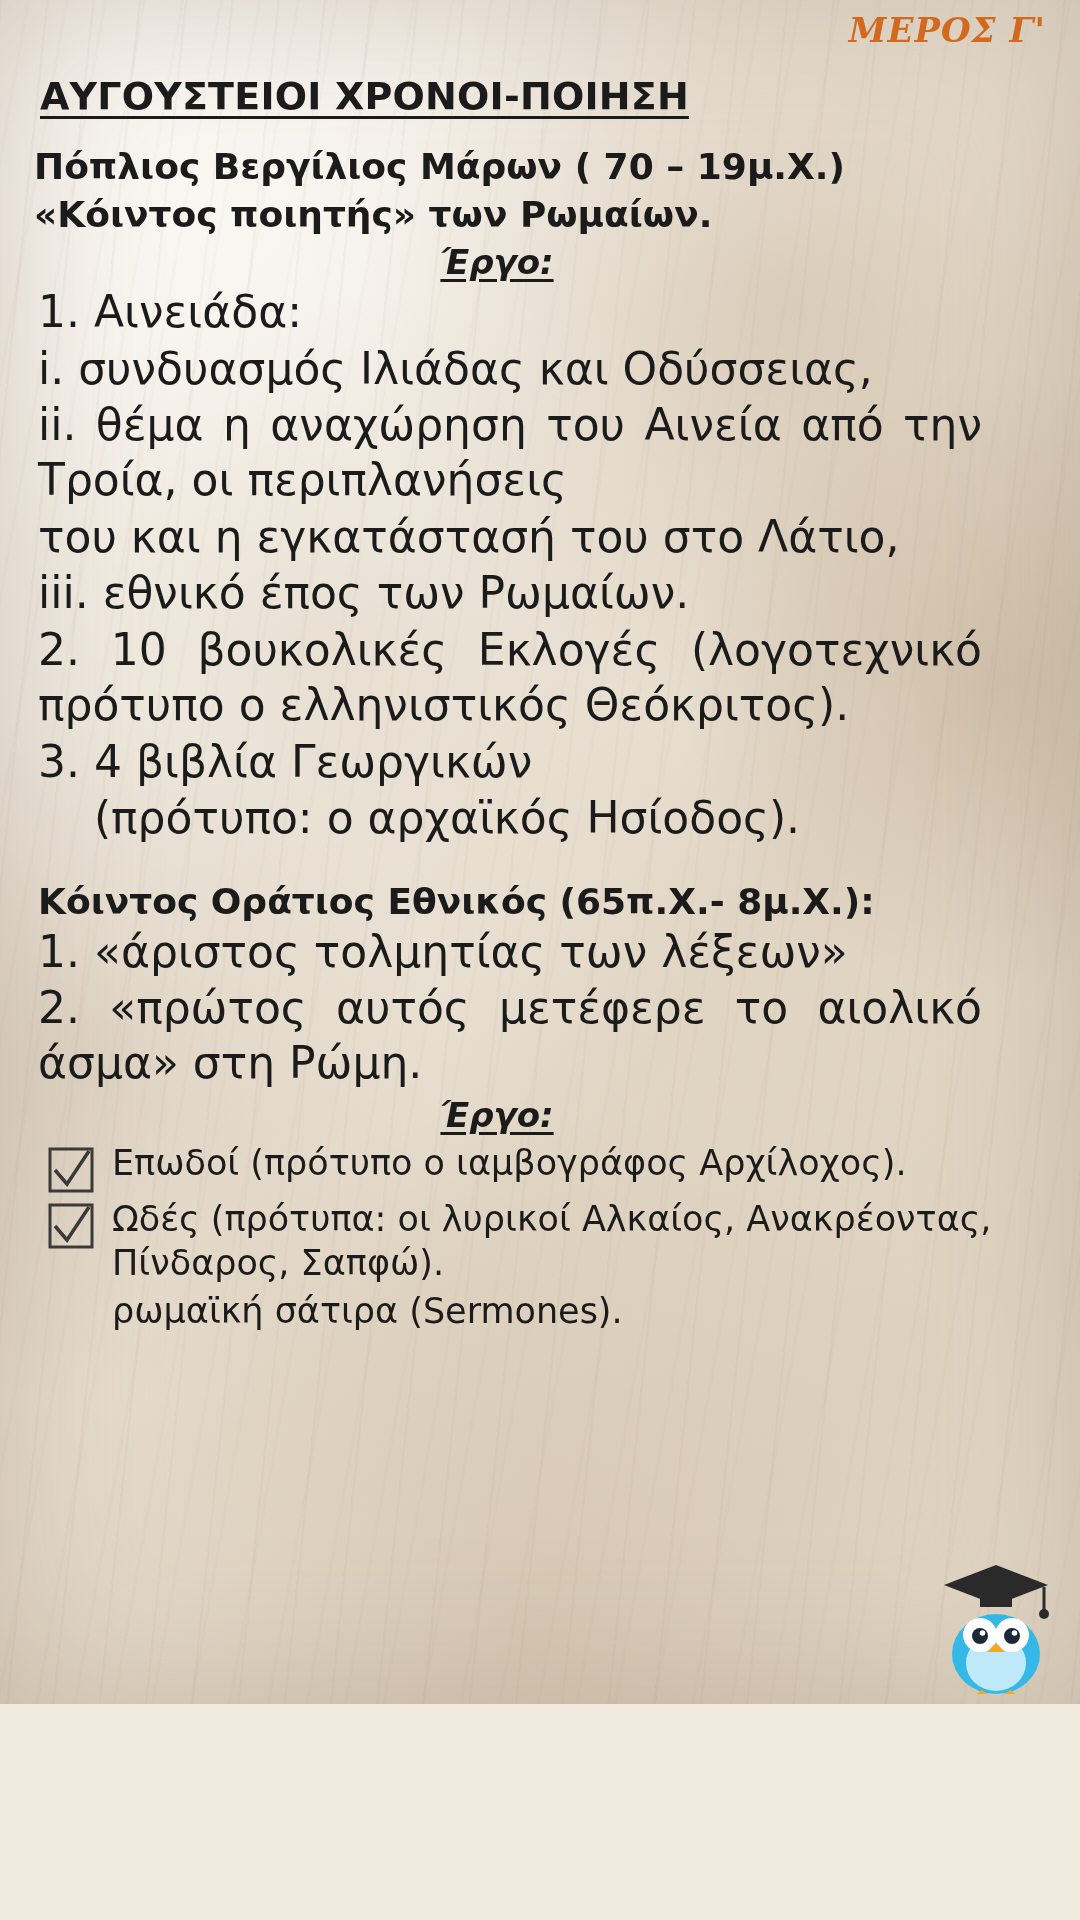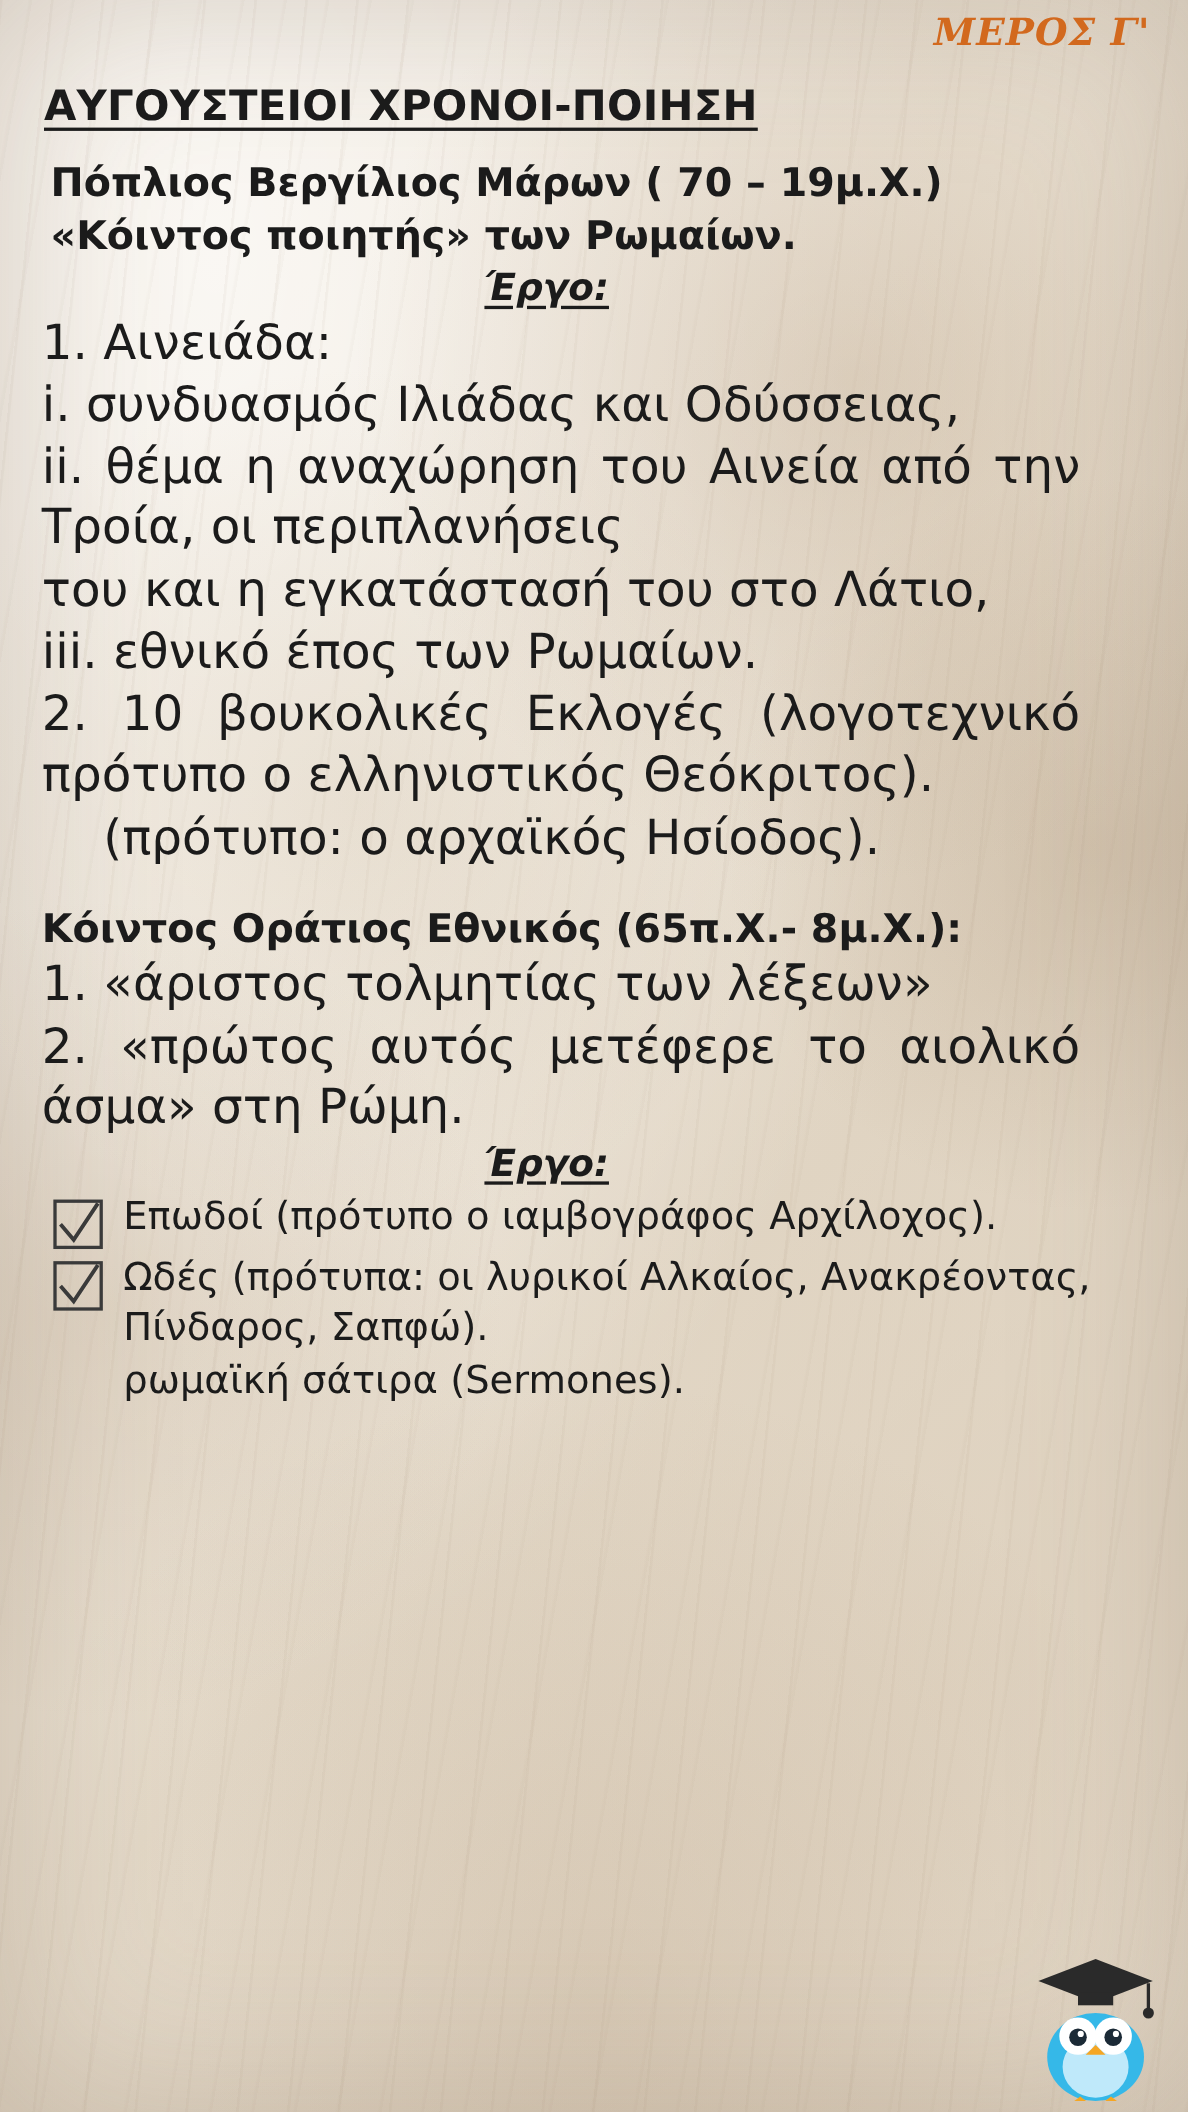--- a/index.html
+++ b/index.html
@@ -10,21 +10,21 @@
     width: 1080px;
     height: 1920px;
     font-family: "DejaVu Sans", "Liberation Sans", sans-serif;
     background: #efe9de;
     overflow: hidden;
   }
 
   .page {
     position: relative;
     width: 1080px;
-    height: 1920px;
+    height: 1704px;
     box-sizing: border-box;
     background:
       radial-gradient(ellipse at 18% 12%, rgba(255,255,255,0.65) 0%, rgba(255,255,255,0) 55%),
       radial-gradient(ellipse at 85% 78%, rgba(214,198,176,0.55) 0%, rgba(214,198,176,0) 60%),
       linear-gradient(135deg, #f3ece1 0%, #ece4d7 35%, #e5dbcb 60%, #efe8dc 100%);
     overflow: hidden;
   }
 
   
   .texture {
@@ -76,21 +76,21 @@
     text-decoration: underline;
     text-underline-offset: 7px;
     letter-spacing: 0.2px;
     margin: 0 0 26px 6px;
   }
 
   .author-line {
     font-size: 36px;
     font-weight: 700;
     line-height: 1.28;
-    margin: 0 0 2px 12px;
+    margin: 0 0 2px 0;
   }
 
   .section-heading {
     font-size: 34px;
     font-weight: 700;
     font-style: italic;
     text-decoration: underline;
     text-underline-offset: 5px;
     text-align: center;
     margin: 4px 90px 2px 0;
@@ -168,20 +168,21 @@
       <div class="author-line">«Κόιντος ποιητής» των Ρωμαίων.</div>
 
       <div class="section-heading">Έργο:</div>
 
       <div class="body-line">1. Αινειάδα:</div>
       <div class="body-line">i. συνδυασμός Ιλιάδας και Οδύσσειας,</div>
       <div class="body-line justify">ii. θέμα η αναχώρηση του Αινεία από την Τροία, οι περιπλανήσεις</div>
       <div class="body-line">του και η εγκατάστασή του στο Λάτιο,</div>
       <div class="body-line">iii. εθνικό έπος των Ρωμαίων.</div>
       <div class="body-line justify">2. 10 βουκολικές Εκλογές (λογοτεχνικό πρότυπο ο ελληνιστικός Θεόκριτος).</div>
+      <div class="body-line">3. 4 βιβλία Γεωργικών</div>
       <div class="body-line">    (πρότυπο: ο αρχαϊκός Ησίοδος).</div>
     </div>
 
     <div class="gap-md"></div>
 
     <div>
       <div class="author2">Κόιντος Οράτιος Εθνικός (65π.Χ.- 8μ.Χ.):</div>
       <div class="body-line">1. «άριστος τολμητίας των λέξεων»</div>
       <div class="body-line justify">2. «πρώτος αυτός μετέφερε το αιολικό άσμα» στη Ρώμη.</div>
 

